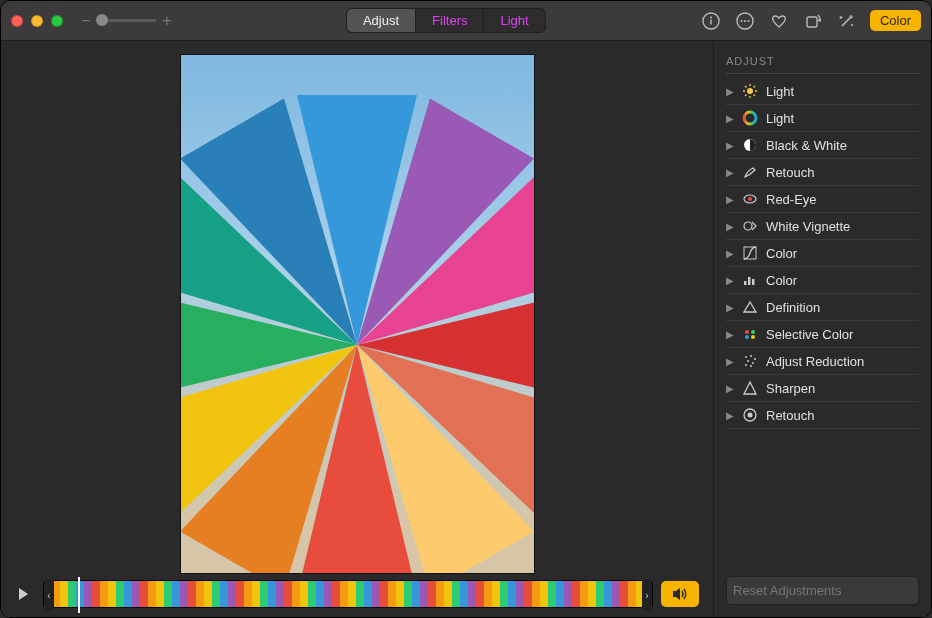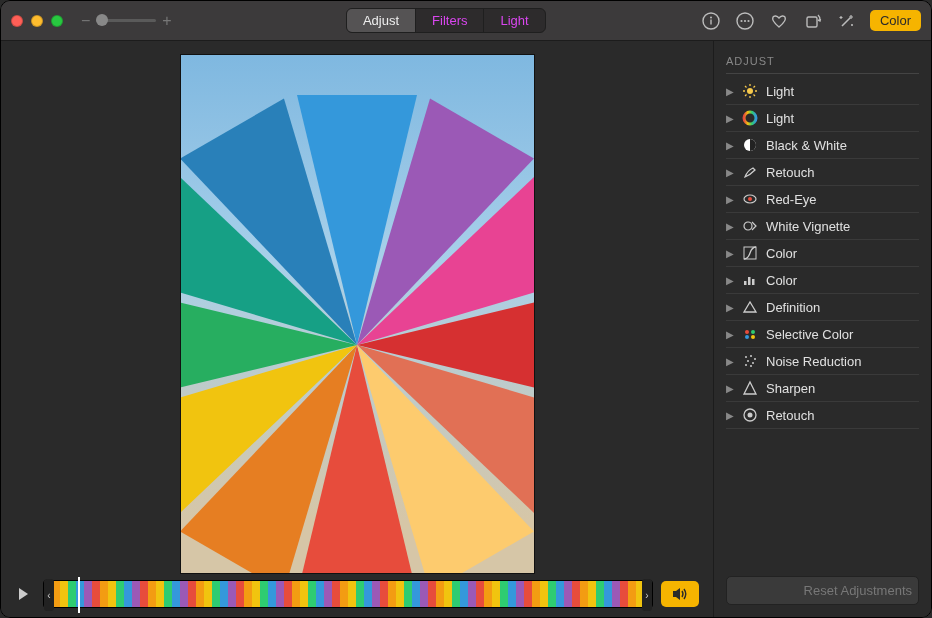--- a/index.html
+++ b/index.html
@@ -127,21 +127,21 @@
     padding: 4px 0 6px 0; border-bottom:1px solid #444; margin-bottom:4px;
   }
   .adj-item {
     display:flex; align-items:center; gap:8px;
     padding: 5px 0; border-bottom:1px solid #3a3a3a; cursor:pointer;
     color:#e0e0e0; font-size:13px;
   }
   .adj-item .chev { color:#888; font-size:10px; width:8px; }
   .adj-item .adj-icon { width:16px; height:16px; display:flex; align-items:center; justify-content:center; }
   .reset-btn {
-    margin-top:auto; padding:6px; text-align:right;
+    margin-top:auto; padding:6px; text-align:left;
     background:#3a3a3a; border:1px solid #222; border-radius:5px;
     color:#777; font-size:13px; cursor:default;
   }
   svg { display:block; }
 </style>
 </head>
 <body>
 
 <div class="window">
 
@@ -375,21 +375,21 @@
                   <circle cx="4" cy="4" r="1"></circle>
                   <circle cx="9" cy="3" r="1"></circle>
                   <circle cx="13" cy="6" r="1"></circle>
                   <circle cx="6" cy="8" r="1"></circle>
                   <circle cx="11" cy="10" r="1"></circle>
                   <circle cx="4" cy="12" r="1"></circle>
                   <circle cx="9" cy="13" r="1"></circle>
                 </g>
               </svg>
             </span>
-            <span>Noise Reduction</span>
+            <span>Adjust Reduction</span>
           </div>
           <div class="adj-item">
             <span class="chev">▶</span>
             <span class="adj-icon">
               <svg width="16" height="16" viewBox="0 0 16 16">
                 <path d="M8 2 L14 14 L2 14 Z" fill="none" stroke="#ccc" stroke-width="1.3"></path>
               </svg>
             </span>
             <span>Sharpen</span>
           </div>

